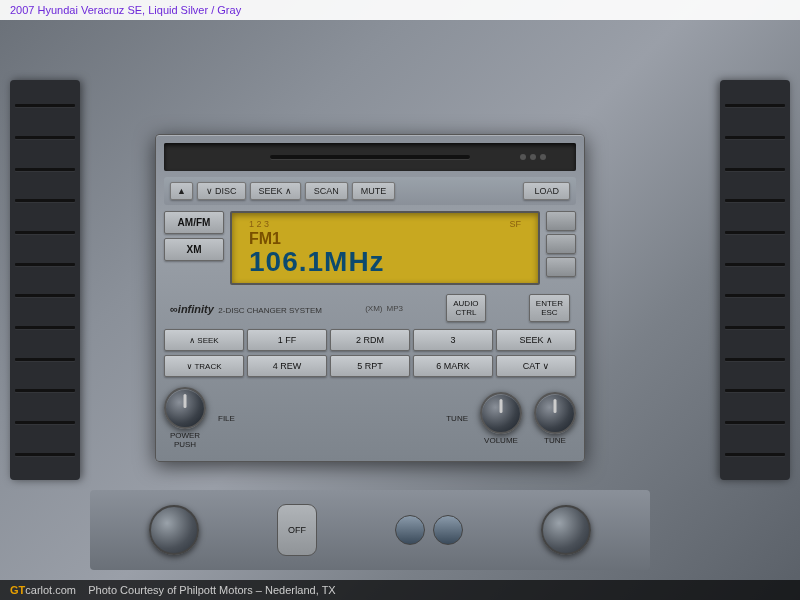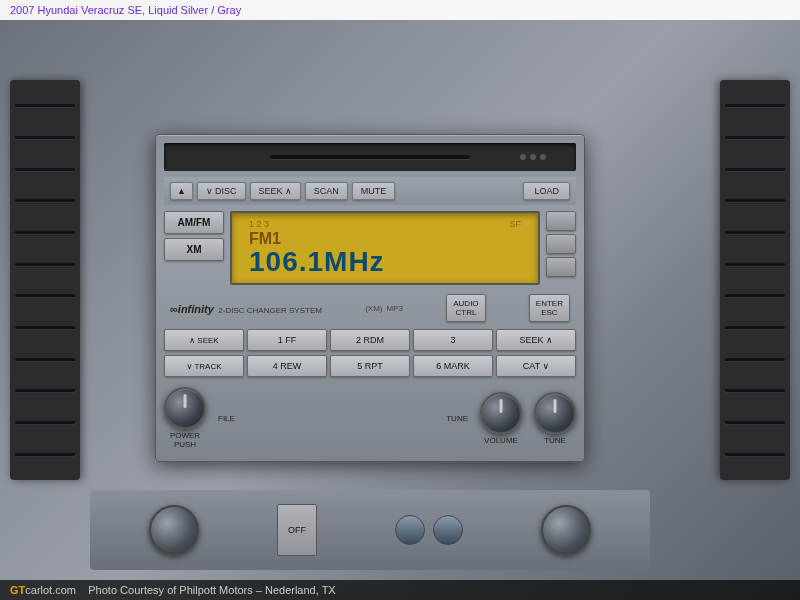--- a/index.html
+++ b/index.html
@@ -385,21 +385,21 @@
       height: 50px;
       background: radial-gradient(circle at 35% 35%, #9aa2aa, #4a5058 60%, #2a3038);
       border-radius: 50%;
       border: 2px solid #444;
       box-shadow: 0 2px 6px rgba(0,0,0,0.6);
       cursor: pointer;
     }
     .climate-btn {
       background: linear-gradient(180deg, #b0b4b8 0%, #909498 100%);
       border: 1px solid #555;
-      border-radius: 2px;
+      border-radius: 9px;
       padding: 20px 10px;
       font-size: 9px;
       color: #111;
       cursor: pointer;
       text-align: center;
     }
   </style>
 </head>
 <body>
 

